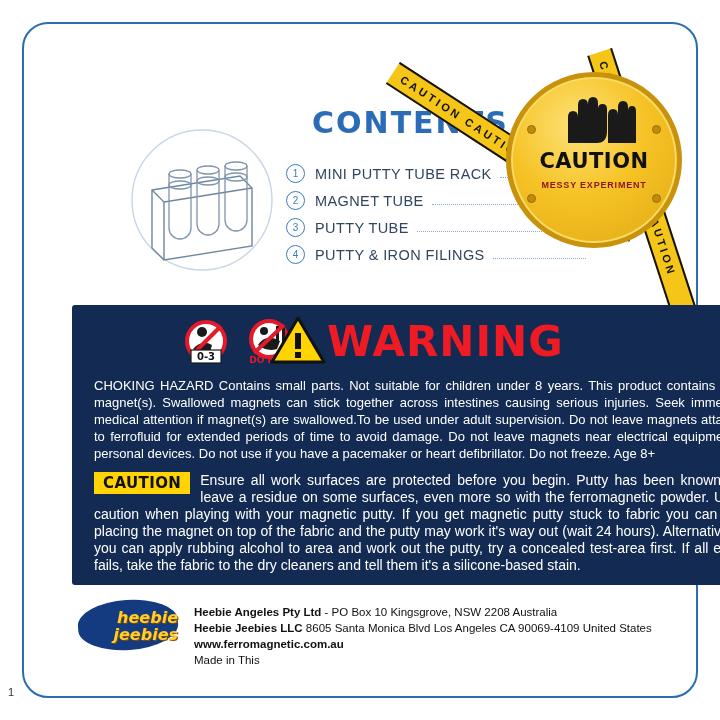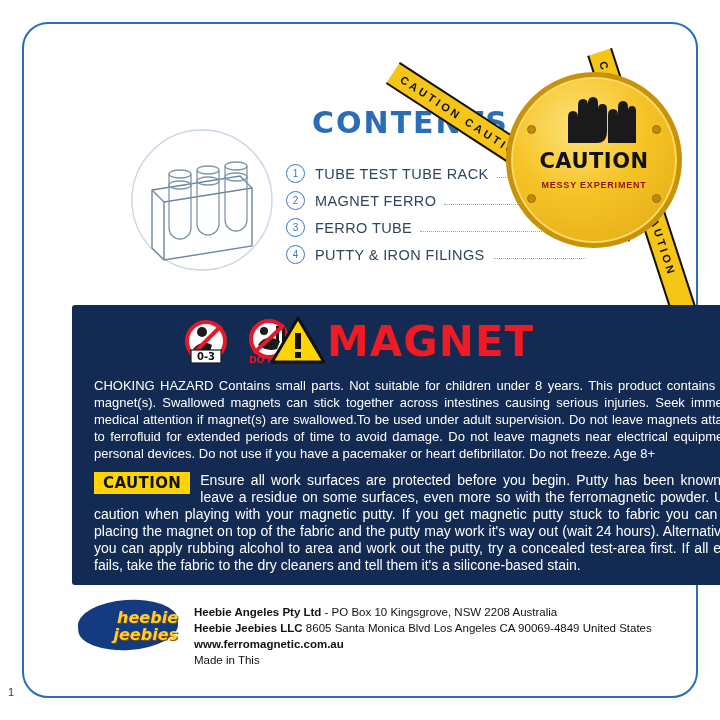--- a/index.html
+++ b/index.html
@@ -239,31 +239,31 @@
       <path d="M103 38 L103 92 a11 11 0 0 0 22 0 L125 38"></path>
       <ellipse cx="114" cy="49" rx="11" ry="4"></ellipse>
     </g>
   </svg>
 </div>
 
 <div class="contents-title">CONTENTS</div>
 <div class="contents-list">
   <div class="contents-row">
     <div class="num-circle">1</div>
-    <div class="item-label">TUBE TEST TUBE RACK</div>
+    <div class="item-label">MINI PUTTY TUBE RACK</div>
     <div class="dotline"></div>
   </div>
   <div class="contents-row">
     <div class="num-circle">2</div>
-    <div class="item-label">MAGNET FERRO</div>
+    <div class="item-label">MAGNET TUBE</div>
     <div class="dotline"></div>
   </div>
   <div class="contents-row">
     <div class="num-circle">3</div>
-    <div class="item-label">FERRO TUBE</div>
+    <div class="item-label">PUTTY TUBE</div>
     <div class="dotline"></div>
   </div>
   <div class="contents-row">
     <div class="num-circle">4</div>
     <div class="item-label">PUTTY &amp; IRON FILINGS</div>
     <div class="dotline"></div>
   </div>
 </div>
 
 <div class="tape tape1">
@@ -322,21 +322,21 @@
     </div>
 
     <div class="icon-slot" style="left:198px;top:10px;">
       <svg width="56" height="50" viewBox="0 0 56 50">
         <path d="M28 3 L54 47 L2 47 Z" fill="#ffd400" stroke="#111" stroke-width="3" stroke-linejoin="round"></path>
         <rect x="25" y="18" width="6" height="16" fill="#111"></rect>
         <rect x="25" y="37" width="6" height="6" fill="#111"></rect>
       </svg>
     </div>
 
-    <div class="warn-word">MAGNET</div>
+    <div class="warn-word">WARNING</div>
   </div>
 
   <div class="warn-body">CHOKING HAZARD Contains small parts. Not suitable for children under 8 years. This product contains small magnet(s).  Swallowed magnets can stick together across intestines causing serious injuries. Seek immediate medical attention if magnet(s) are swallowed.To be used under adult supervision. Do not leave magnets attached to ferrofluid for extended periods of time to avoid damage. Do not leave magnets near electrical equipment or personal devices. Do not use if you have a pacemaker or heart defibrillator. Do not freeze. Age 8+</div>
 
   <div class="caution-row">
     <div class="caution-chip">CAUTION</div>
     <div class="caution-text">Ensure all work surfaces are protected before you begin.  Putty has been known to leave a residue on some surfaces, even more so with the ferromagnetic powder. Use caution when playing with your magnetic putty. If you get magnetic putty stuck to fabric you can try placing the magnet on top of the fabric and the putty may work it's way out (wait 24 hours). Alternatively you can apply rubbing alcohol to area and work out the putty, try a concealed test-area first.  If all else fails, take the fabric to the dry cleaners and tell them it's a silicone-based stain.</div>
   </div>
 </div>
 
@@ -344,17 +344,17 @@
   <div class="blob"></div>
   <div class="l1">heebie</div>
   <div class="l2">jeebies</div>
 </div>
 
 <div class="footer-text">
   <div>
     <b>Heebie Angeles Pty Ltd</b><span> - PO Box 10 Kingsgrove, NSW 2208 Australia</span>
   </div>
   <div>
-    <b>Heebie Jeebies LLC</b><span> 8605 Santa Monica Blvd  Los Angeles CA 90069-4849 United States</span>
+    <b>Heebie Jeebies LLC</b><span> 8605 Santa Monica Blvd  Los Angeles CA 90069-4109 United States</span>
   </div>
   <div class="url">www.ferromagnetic.com.au</div>
   <div>Made in This</div>
 </div>
 
 </body></html>

